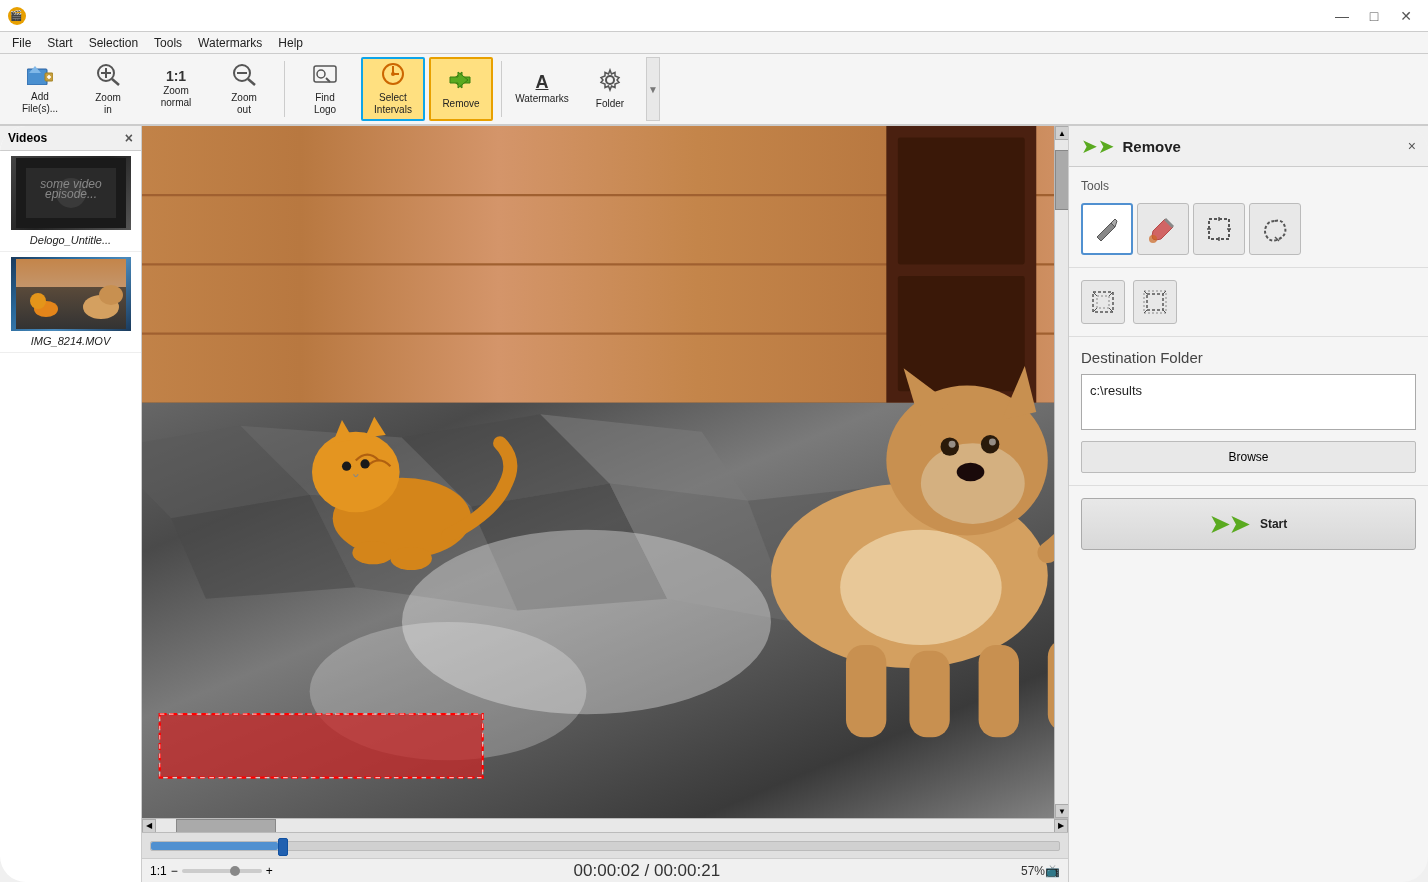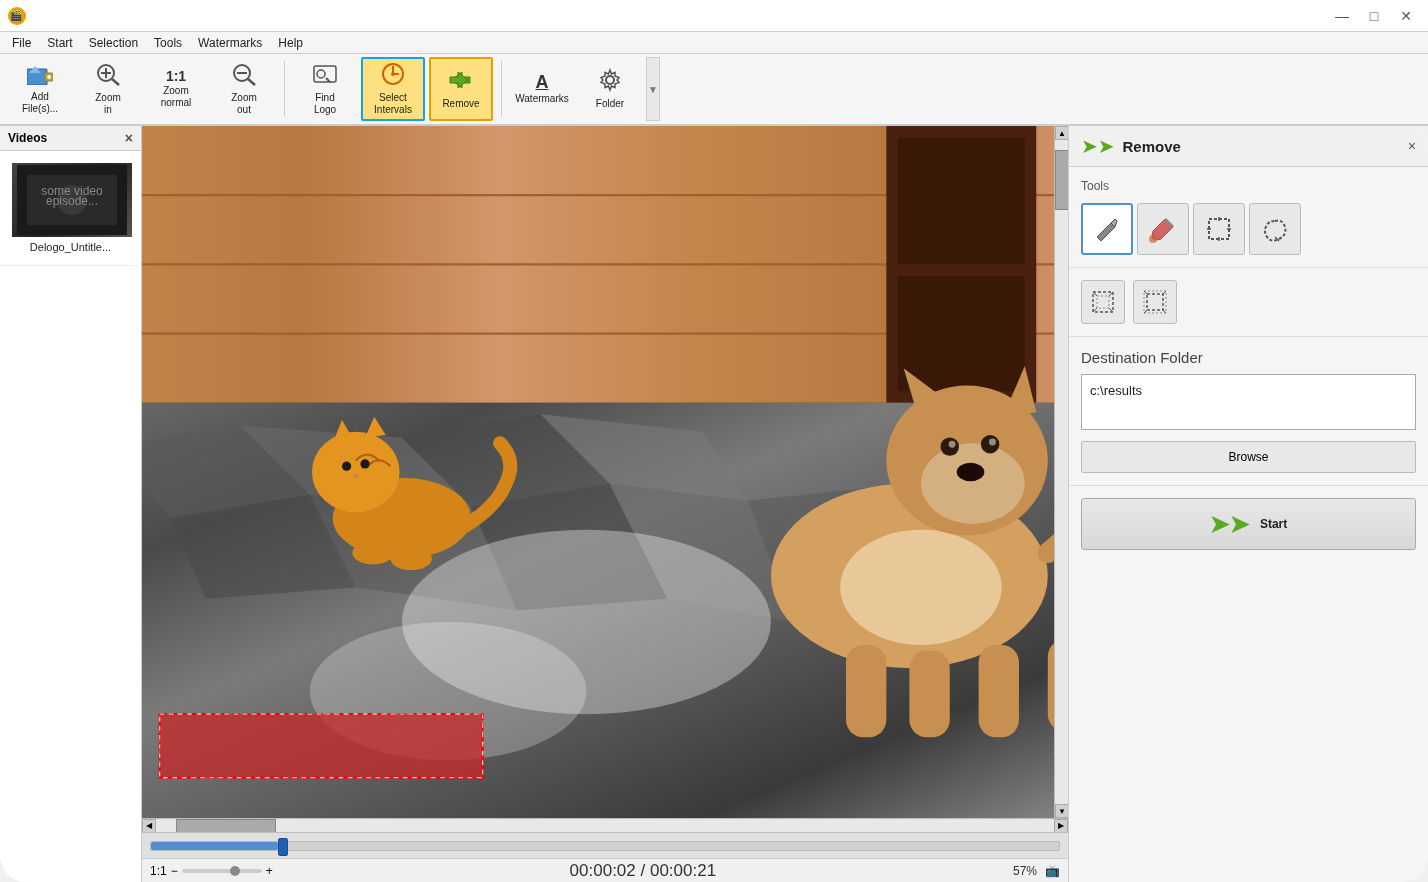--- a/index.html
+++ b/index.html
@@ -93,23 +93,24 @@
       align-items: center;
       justify-content: space-between;
       padding: 4px 8px;
       background: #f0f0f0;
       border-bottom: 1px solid #ccc;
       font-weight: bold;
       font-size: 12px;
     }
     .videos-close { cursor: pointer; font-size: 14px; color: #555; }
     .video-item {
-      padding: 12px;
+      padding: 5px;
       cursor: pointer;
       border-bottom: 1px solid #eee;
+      font-style: italic;
     }
     .video-thumb {
       width: 120px;
       height: 74px;
       background: #333;
       margin: 0 auto 4px;
       display: flex;
       align-items: center;
       justify-content: center;
       overflow: hidden;
@@ -166,21 +167,21 @@
       align-items: center;
       justify-content: space-between;
       padding: 0 8px;
       flex-shrink: 0;
     }
     .status-left { display: flex; align-items: center; gap: 8px; }
     .status-zoom { display: flex; align-items: center; gap: 4px; font-size: 11px; }
     .zoom-slider { width: 80px; height: 4px; background: #ccc; border-radius: 2px; position: relative; }
     .zoom-thumb { width: 10px; height: 10px; background: #888; border-radius: 50%; position: absolute; top: -3px; left: 60%; cursor: pointer; }
     .status-time { font-size: 17px; color: #333; }
-    .status-right { display: flex; align-items: center; gap: 8px; font-size: 11px; }
+    .status-right { display: flex; align-items: center; font-size: 11px; }
     .status-zoom-pct { color: #333; }
 
     
     .toolbox-panel {
       width: 360px;
       background: #f5f5f5;
       border-left: 1px solid #ccc;
       display: flex;
       flex-direction: column;
       flex-shrink: 0;
@@ -441,20 +442,42 @@
       <div class="video-thumb video-thumb-1">
         <svg width="110" height="70" viewBox="0 0 110 70">
           <rect width="110" height="70" fill="#1a1a1a"></rect>
           <rect x="10" y="10" width="90" height="50" fill="#2a2a2a"></rect>
           <circle cx="55" cy="35" r="15" fill="#3a3a3a"></circle>
           <text x="55" y="30" text-anchor="middle" fill="#888" font-size="7">some video</text>
           <text x="55" y="40" text-anchor="middle" fill="#888" font-size="7">episode...</text>
         </svg>
       </div>
       <div class="video-name">Delogo_Untitle...</div>
+    </div>
+    <div class="video-item">
+      <div class="video-thumb video-thumb-2">
+        <svg width="110" height="70" viewBox="0 0 110 70">
+          <defs>
+            <linearGradient id="sky" x1="0" y1="0" x2="0" y2="1">
+              <stop offset="0%" stop-color="#c4854a"></stop>
+              <stop offset="40%" stop-color="#c4956a"></stop>
+              <stop offset="40%" stop-color="#5a4a3a"></stop>
+              <stop offset="100%" stop-color="#333"></stop>
+            </linearGradient>
+          </defs>
+          <rect width="110" height="70" fill="url(#sky)"></rect>
+
+          <ellipse cx="30" cy="50" rx="12" ry="8" fill="#e4851a"></ellipse>
+          <circle cx="22" cy="42" r="8" fill="#e4951a"></circle>
+
+          <ellipse cx="85" cy="48" rx="18" ry="12" fill="#d4a060"></ellipse>
+          <ellipse cx="95" cy="36" rx="12" ry="10" fill="#c89050"></ellipse>
+        </svg>
+      </div>
+      <div class="video-name">IMG_8214.MOV</div>
     </div>
   </div>
 
   <div class="canvas-with-scroll">
     <div class="canvas-content">
 
       <div class="video-canvas">
         <div class="video-bg">
           
           <svg width="100%" height="100%" viewBox="0 0 860 600" preserveAspectRatio="xMidYMid slice">

